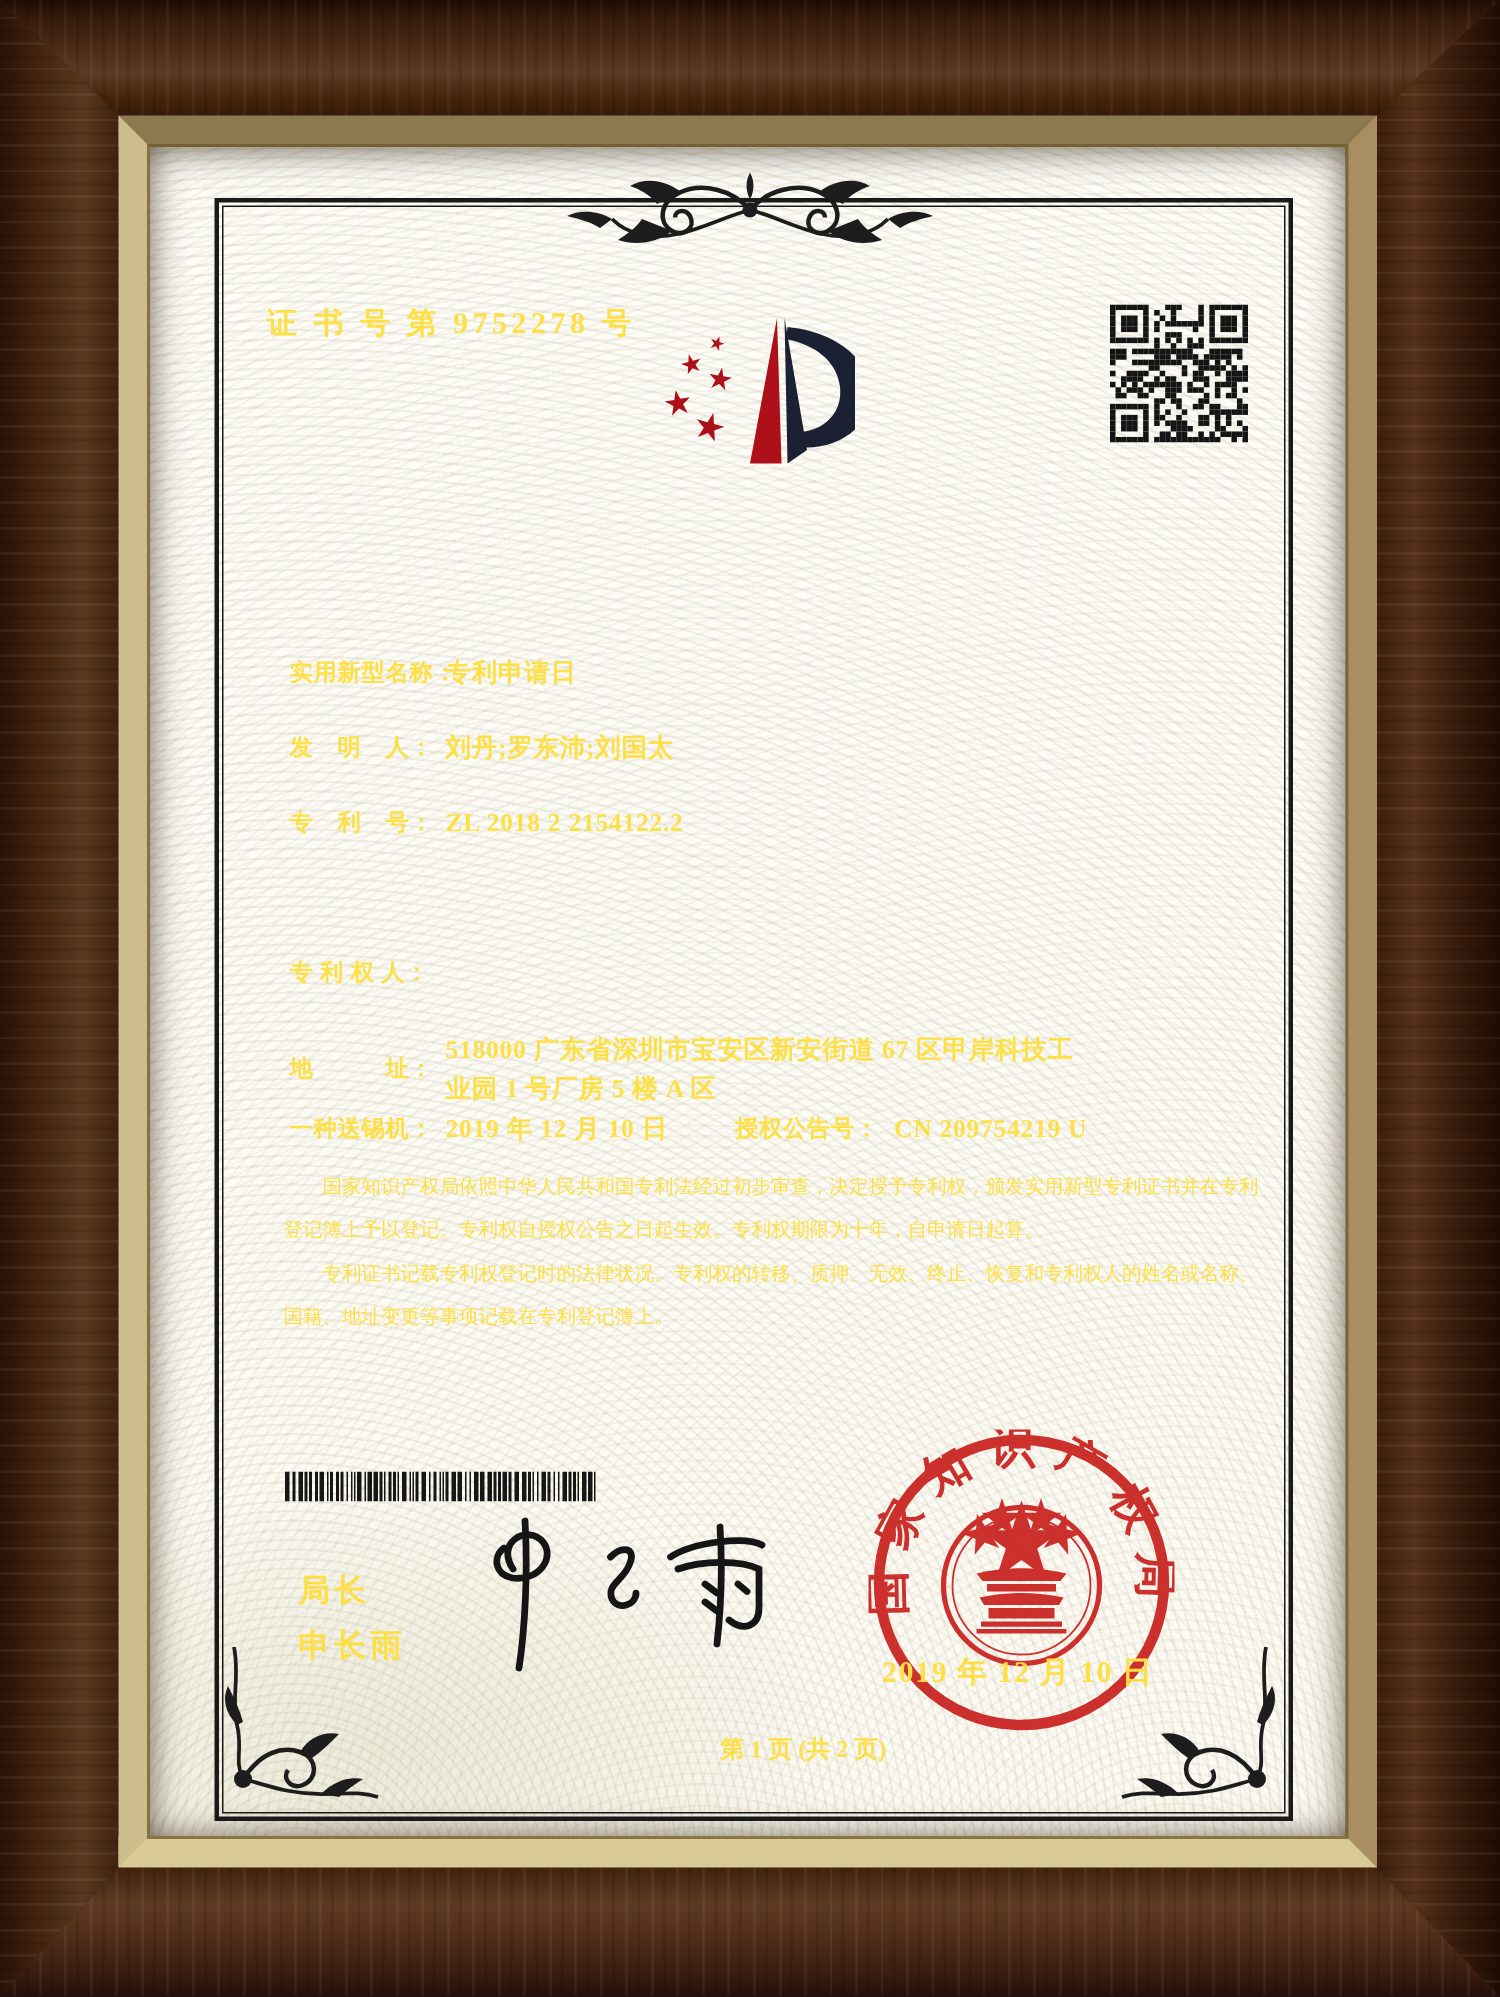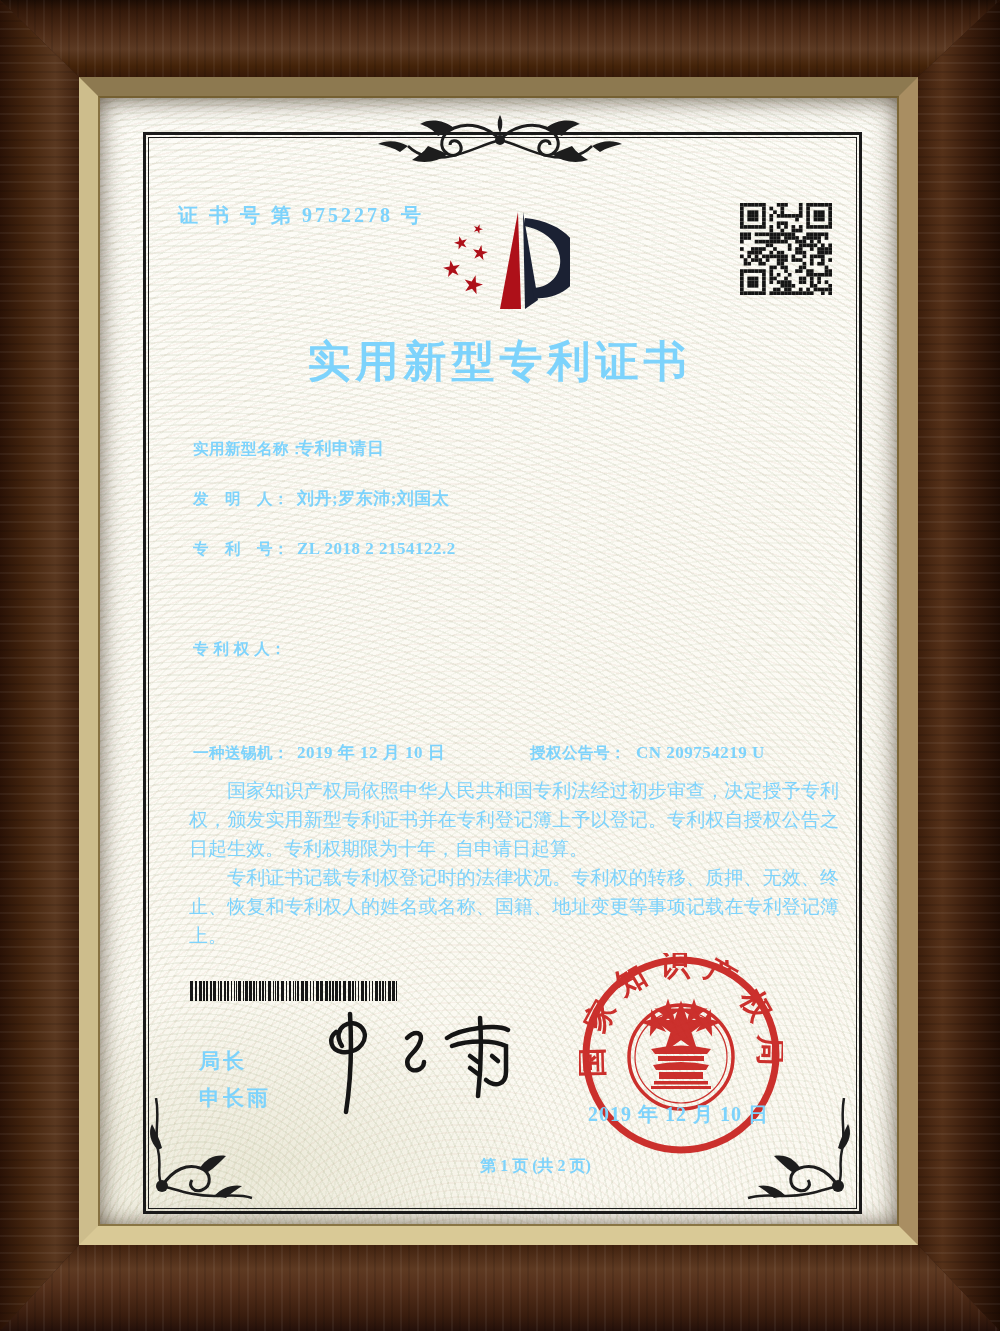--- a/index.html
+++ b/index.html
@@ -1,17 +1,17 @@
 <!DOCTYPE html>
 <html><head>
 <meta charset="utf-8">
 <style>
   html,body{margin:0;padding:0;background:#171310;}
   .scene{position:relative;width:1000px;height:1331px;overflow:hidden;background:#2a1710;
-         font-family:"Liberation Serif","DejaVu Serif",serif;color:#7dd3fc;text-decoration:underline;}
+         font-family:"Liberation Serif","DejaVu Serif",serif;color:#fde047;text-decoration:underline;}
   
   .wood{position:absolute;}
   .wood-top{left:0;top:0;right:0;height:77px;
     clip-path:polygon(0 0,100% 0,calc(100% - 82px) 100%,79px 100%);
     background:
       repeating-linear-gradient(90deg,rgba(0,0,0,.10) 0 2px,rgba(0,0,0,0) 2px 9px,rgba(255,255,255,.045) 9px 11px,rgba(0,0,0,0) 11px 17px),
       linear-gradient(180deg,#1d0d04 0%,#34190a 14%,#4f2d18 45%,#5c3a23 64%,#442309 86%,#371a09 100%);}
   .wood-bottom{left:0;bottom:0;right:0;height:86px;
     clip-path:polygon(79px 0,calc(100% - 82px) 0,100% 100%,0 100%);
     background:
@@ -53,22 +53,22 @@
   .certno{position:absolute;left:178px;top:202px;font-size:20px;letter-spacing:3px;font-weight:600;}
   .title{position:absolute;left:143px;width:713px;top:333px;text-align:center;
          font-size:43px;font-weight:700;letter-spacing:5px;}
   .row{position:absolute;left:193px;display:flex;font-size:17px;line-height:26px;align-items:center;}
   .row .lab{flex:none;width:104px;font-size:15.5px;font-weight:700;white-space:nowrap;letter-spacing:.5px;}
   .row .val{letter-spacing:.5px;font-weight:600;}
   .r1{top:436px}.r2{top:486px}.r3{top:536px}.r4{top:586px}.r5{top:636px}
   .r6{top:687px}.r6 .val{width:432px}
   .r7{top:740px;width:650px}
   .pair2{position:absolute;left:297px;top:0;display:flex;}
-  .pair2 .lab{width:106px;margin-left:40px;}
-  .body{position:absolute;left:189px;top:776px;width:650px;font-size:19px;line-height:29px;
+  .pair2 .lab{width:106px;}
+  .body{position:absolute;left:189px;top:776px;width:650px;font-size:13px;line-height:29px;
         text-align:justify;font-weight:500;}
   .body p{margin:0;text-indent:2em;}
   .gov{position:absolute;left:199px;top:1042px;font-family:"Liberation Sans","DejaVu Sans",sans-serif;
        font-weight:700;font-size:21px;line-height:37px;letter-spacing:3px;}
   .sealdate{position:absolute;left:588px;top:1101px;font-size:20px;font-weight:700;letter-spacing:1px;}
   .footer{position:absolute;left:143px;width:713px;top:1156px;text-align:center;font-size:16px;font-weight:600;padding-left:36px;}
   .qr{position:absolute;left:740px;top:203px;width:92px;height:92px;}
   .barcode{position:absolute;left:190px;top:981px;width:213px;height:20px;}
   .logo{position:absolute;left:440px;top:196px;width:130px;height:138px;}
   .seal{position:absolute;left:579px;top:953px;width:204px;height:204px;}
@@ -480,36 +480,39 @@
           <rect x="51.52" y="88.32" width="3.68" height="3.68" fill="#141414"></rect>
           <rect x="55.20" y="88.32" width="3.68" height="3.68" fill="#141414"></rect>
           <rect x="58.88" y="88.32" width="3.68" height="3.68" fill="#141414"></rect>
           <rect x="62.56" y="88.32" width="3.68" height="3.68" fill="#141414"></rect>
           <rect x="66.24" y="88.32" width="3.68" height="3.68" fill="#141414"></rect>
           <rect x="69.92" y="88.32" width="3.68" height="3.68" fill="#141414"></rect>
           <rect x="80.96" y="88.32" width="3.68" height="3.68" fill="#141414"></rect>
           <rect x="88.32" y="88.32" width="3.68" height="3.68" fill="#141414"></rect>
         </svg></div>
 
-    <div class="title">实用新型专利证书</div>
 
     <div class="row r1">
       <span class="lab">实用新型名称：</span>
       <span class="val">专利申请日</span>
     </div>
     <div class="row r2">
       <span class="lab">发　明　人：</span>
       <span class="val">刘丹;罗东沛;刘国太</span>
     </div>
     <div class="row r3">
       <span class="lab">专　利　号：</span>
       <span class="val">ZL 2018 2 2154122.2</span>
     </div>
     <div class="row r5">
       <span class="lab">专 利 权 人：</span>
+    </div>
+    <div class="row r6">
+      <span class="lab">地　　　址：</span>
+      <span class="val">518000 广东省深圳市宝安区新安街道 67 区甲岸科技工业园 1 号厂房 5 楼 A 区</span>
     </div>
     <div class="row r7">
       <span class="lab">一种送锡机：</span>
       <span class="val">2019 年 12 月 10 日</span>
       <span class="pair2">
         <span class="lab">授权公告号：</span>
         <span class="val">CN 209754219 U</span>
       </span>
     </div>
 

